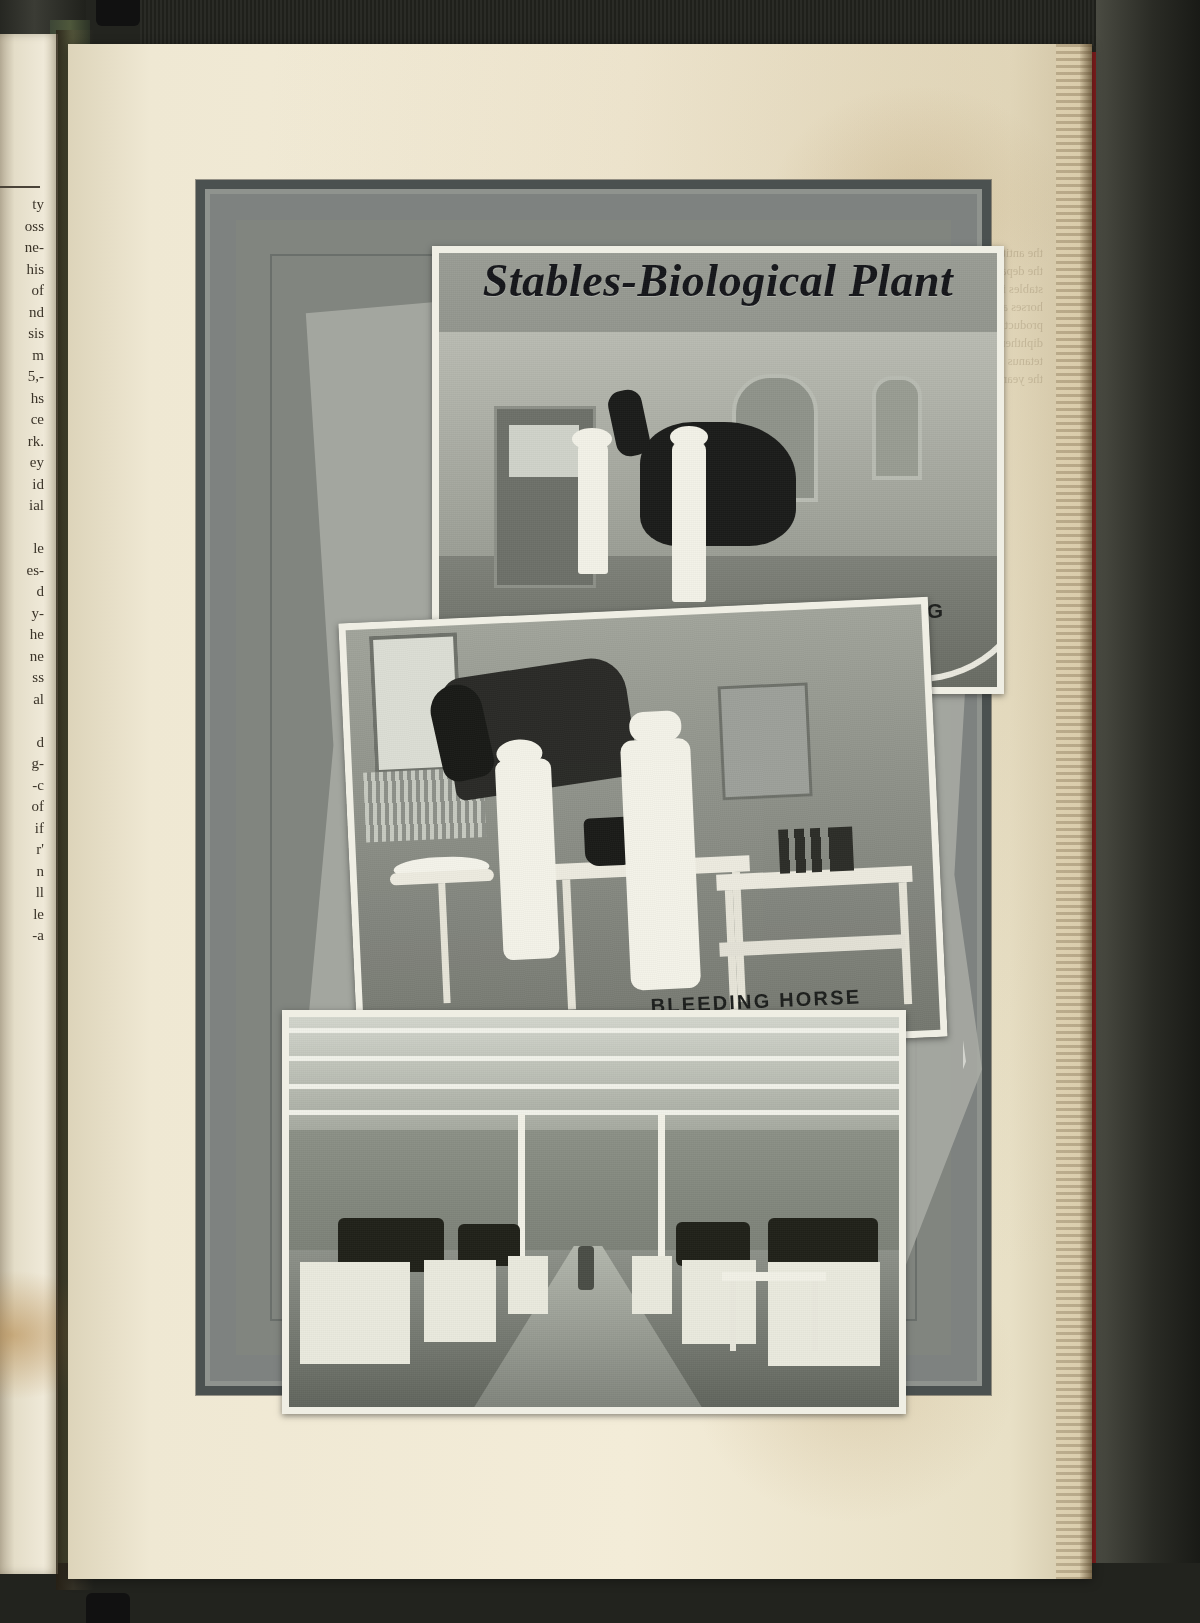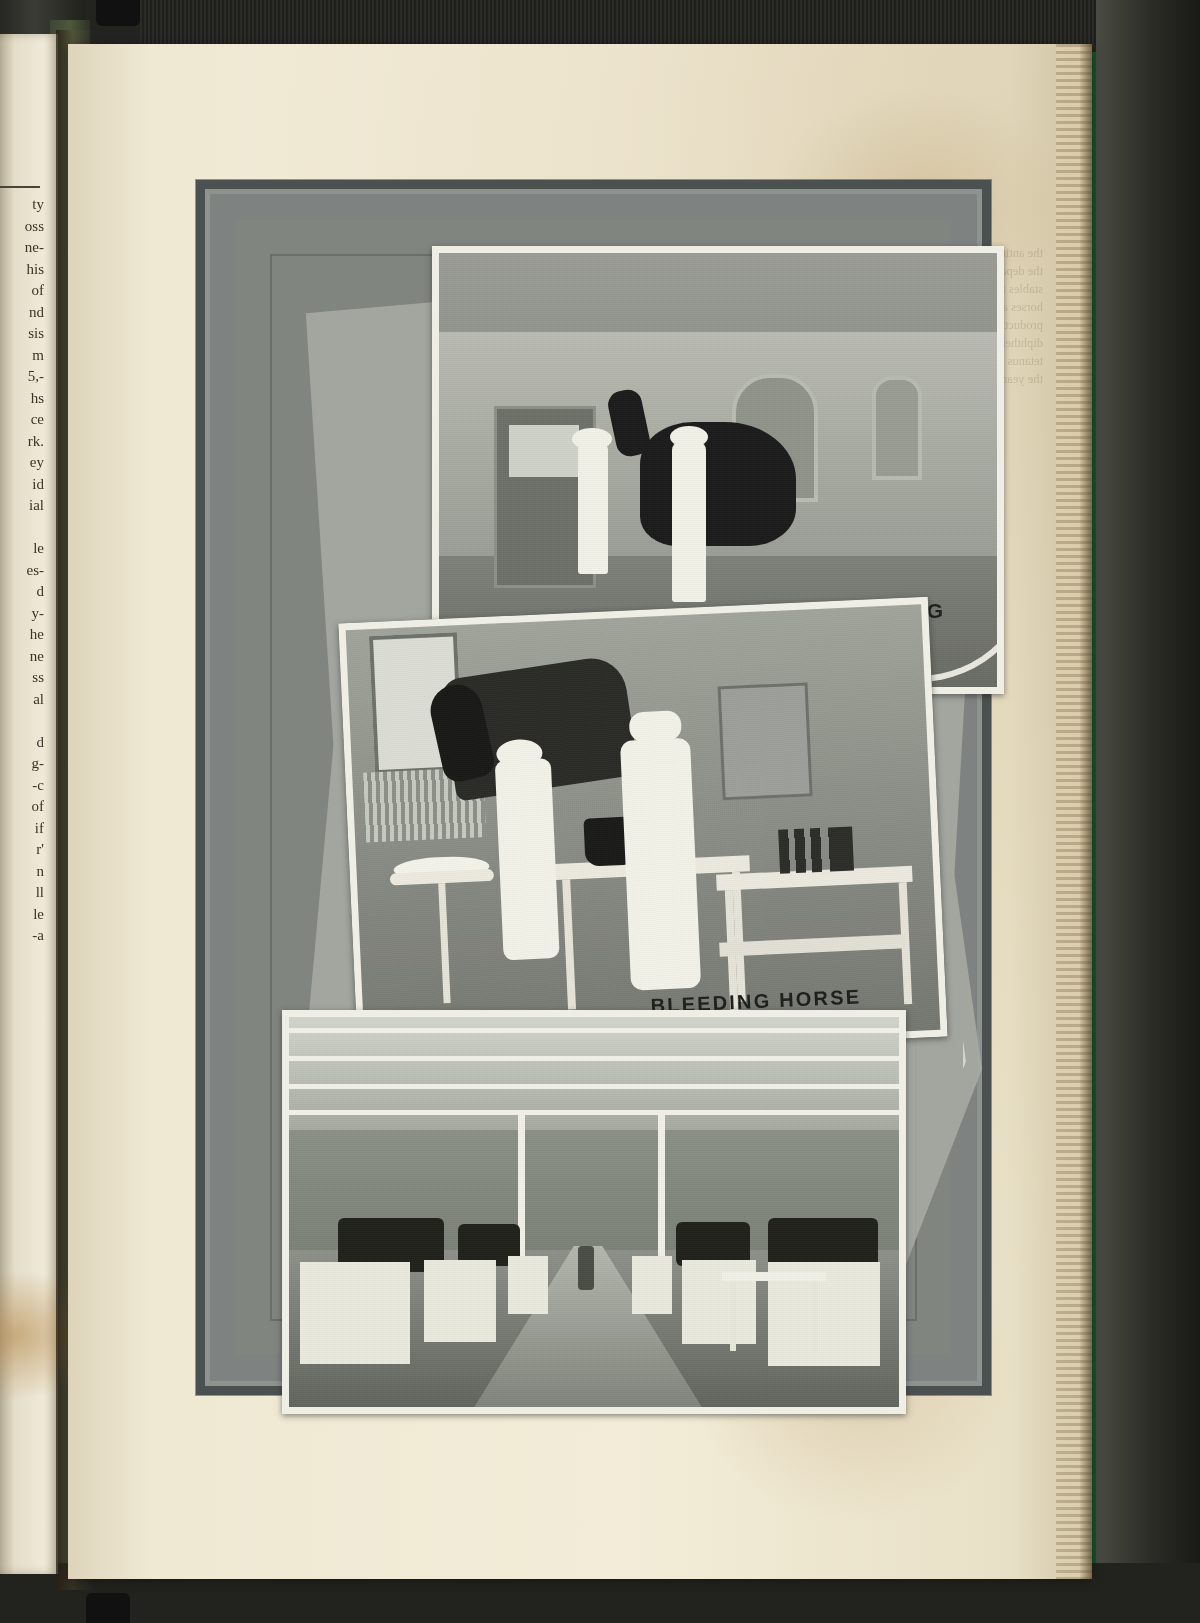--- a/index.html
+++ b/index.html
@@ -10,21 +10,21 @@
   body {
     width: 1200px;
     height: 1623px;
     overflow: hidden;
     font-family: "Liberation Sans", sans-serif;
   }
   #page {
     position: relative;
     width: 1200px;
     height: 1623px;
-    background: #14532d;
+    background: #7f1d1d;
   }
 
   
   .cover-left {
     position: absolute;
     left: 0; top: 0;
     width: 86px; height: 1623px;
     background: linear-gradient(90deg,#262722 0%, #3b3c35 40%, #20211c 100%);
   }
   .cover-top-strip {
@@ -403,20 +403,21 @@
             <div class="p1-door-panel"></div>
           </div>
           <div class="p1-horse"></div>
           <div class="p1-horse-head"></div>
           <div class="p1-man" style="left:146px; top:196px; width:30px; height:132px;"></div>
           <div class="p1-man" style="left:140px; top:182px; width:40px; height:22px; border-radius:50%;"></div>
           <div class="p1-man" style="left:240px; top:196px; width:34px; height:160px;"></div>
           <div class="p1-man" style="left:238px; top:180px; width:38px; height:22px; border-radius:50%;"></div>
           <div class="p1-hose"></div>
 
+          <div class="p1-title">Stables-Biological Plant</div>
 
           <div class="ph-caption" id="photo1cap">
             <div>GROOMING</div>
             <div>HORSE</div>
           </div>
           <div class="grain"></div>
           <div class="matte"></div>
         </div>
 
         <div class="photo" id="photo2">

